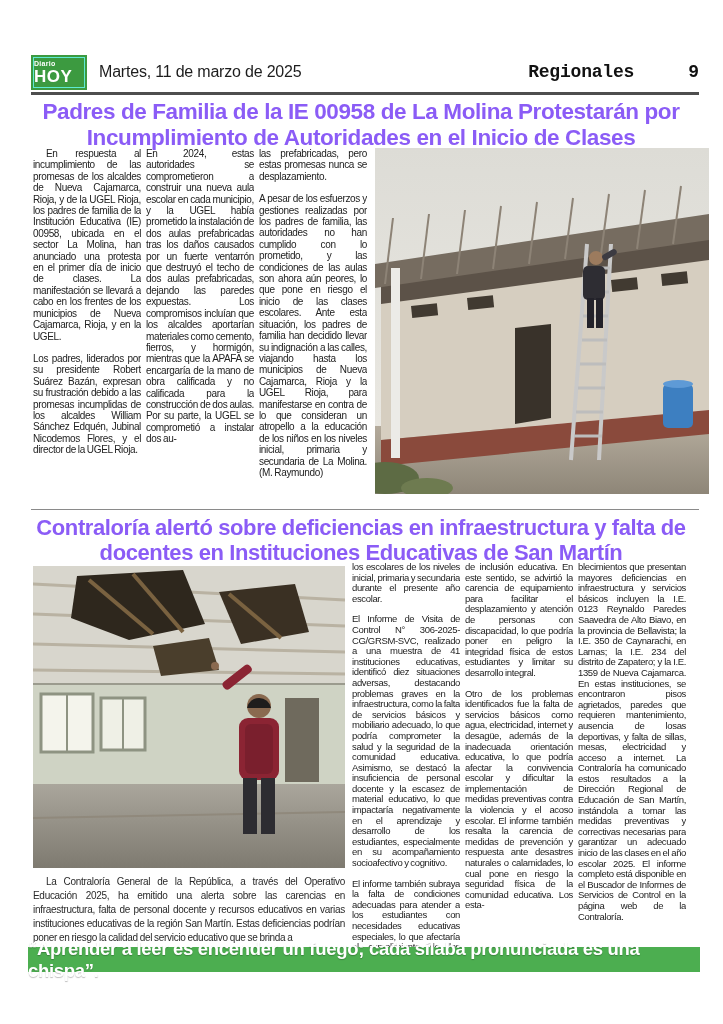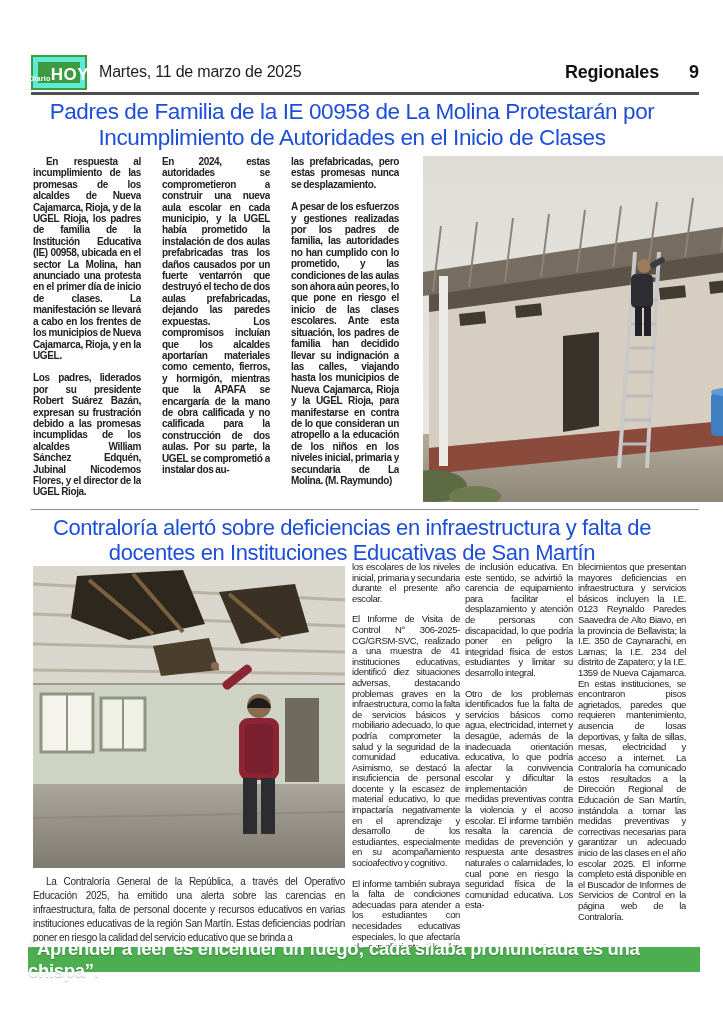--- a/index.html
+++ b/index.html
@@ -6,37 +6,37 @@
   html,body { background:#e9e9e9; }
   body { font-family:"Liberation Sans", sans-serif; }
   #page {
     position:relative; width:723px; height:1024px; background:#ffffff;
     margin:0 auto; overflow:hidden;
   }
   
   .header { position:absolute; top:54px; left:31px; width:668px; height:36px;
     display:flex; align-items:center; }
   .logo { width:56px; height:35px; background:#3c9a40; padding:2px; flex:none; }
-  .logo-inner { width:100%; height:100%; border:5px solid #5eead4;
-    display:flex; flex-direction:row; align-items:flex-end; justify-content:center; }
+  .logo-inner { width:100%; height:100%; border:1px solid #5eead4;
+    display:flex; flex-direction:column; align-items:flex-start; justify-content:center; }
   .logo-top { color:#fff; font-size:7px; font-weight:bold; line-height:8px; letter-spacing:.3px; }
   .logo-main { color:#fff; font-size:17px; font-weight:bold; line-height:17px; letter-spacing:.5px; }
   .date { margin-left:12px; font-size:16px; color:#1d1d1d; letter-spacing:-0.2px; }
-  .header-right { margin-left:auto; display:flex; align-items:baseline; gap:30px; }
+  .header-right { margin-left:auto; display:flex; align-items:baseline; gap:54px;font-family:Liberation Mono, monospace; }
   .section { font-size:18px; font-weight:bold; color:#111; letter-spacing:-0.2px; }
   .pagenum { font-size:18px; font-weight:bold; color:#111; }
   .header-rule { position:absolute; top:92px; left:31px; width:668px; height:0;
     border-top:3px solid #4e4e4e; }
   
-  .headline { position:absolute; left:22px; width:660px; text-align:center;
-    font-weight:normal; color:#1d4ed8; letter-spacing:-0.4px; }
+  .headline { position:absolute; left:31px; width:660px; text-align:center;
+    font-weight:bold; color:#8b5cf6; letter-spacing:-0.4px; }
   .headline1 { top:99px; font-size:22.5px; line-height:26px; }
   .headline2 { top:515px; font-size:22px; line-height:25px; }
   
-  .a1-body { position:absolute; top:156px; left:33px; width:667px; display:flex; gap:21px;font-weight:bold; }
+  .a1-body { position:absolute; top:148px; left:33px; width:667px; display:flex; gap:5px; }
   .a2-right { position:absolute; top:562px; left:352px; width:348px; display:flex; gap:5px; }
   .col { width:108px; flex:none; overflow:hidden; }
   .a1-col { height:348px; }
   .a2-col { height:388px; }
   .col p, .cap p {
     font-size:10px; line-height:11.4px; letter-spacing:-0.35px;
     text-align:justify; color:#222; margin-bottom:11px;
     word-spacing:-0.5px;
   }
   .a2-col p { font-size:9.5px; line-height:10.6px; margin-bottom:10px; }

